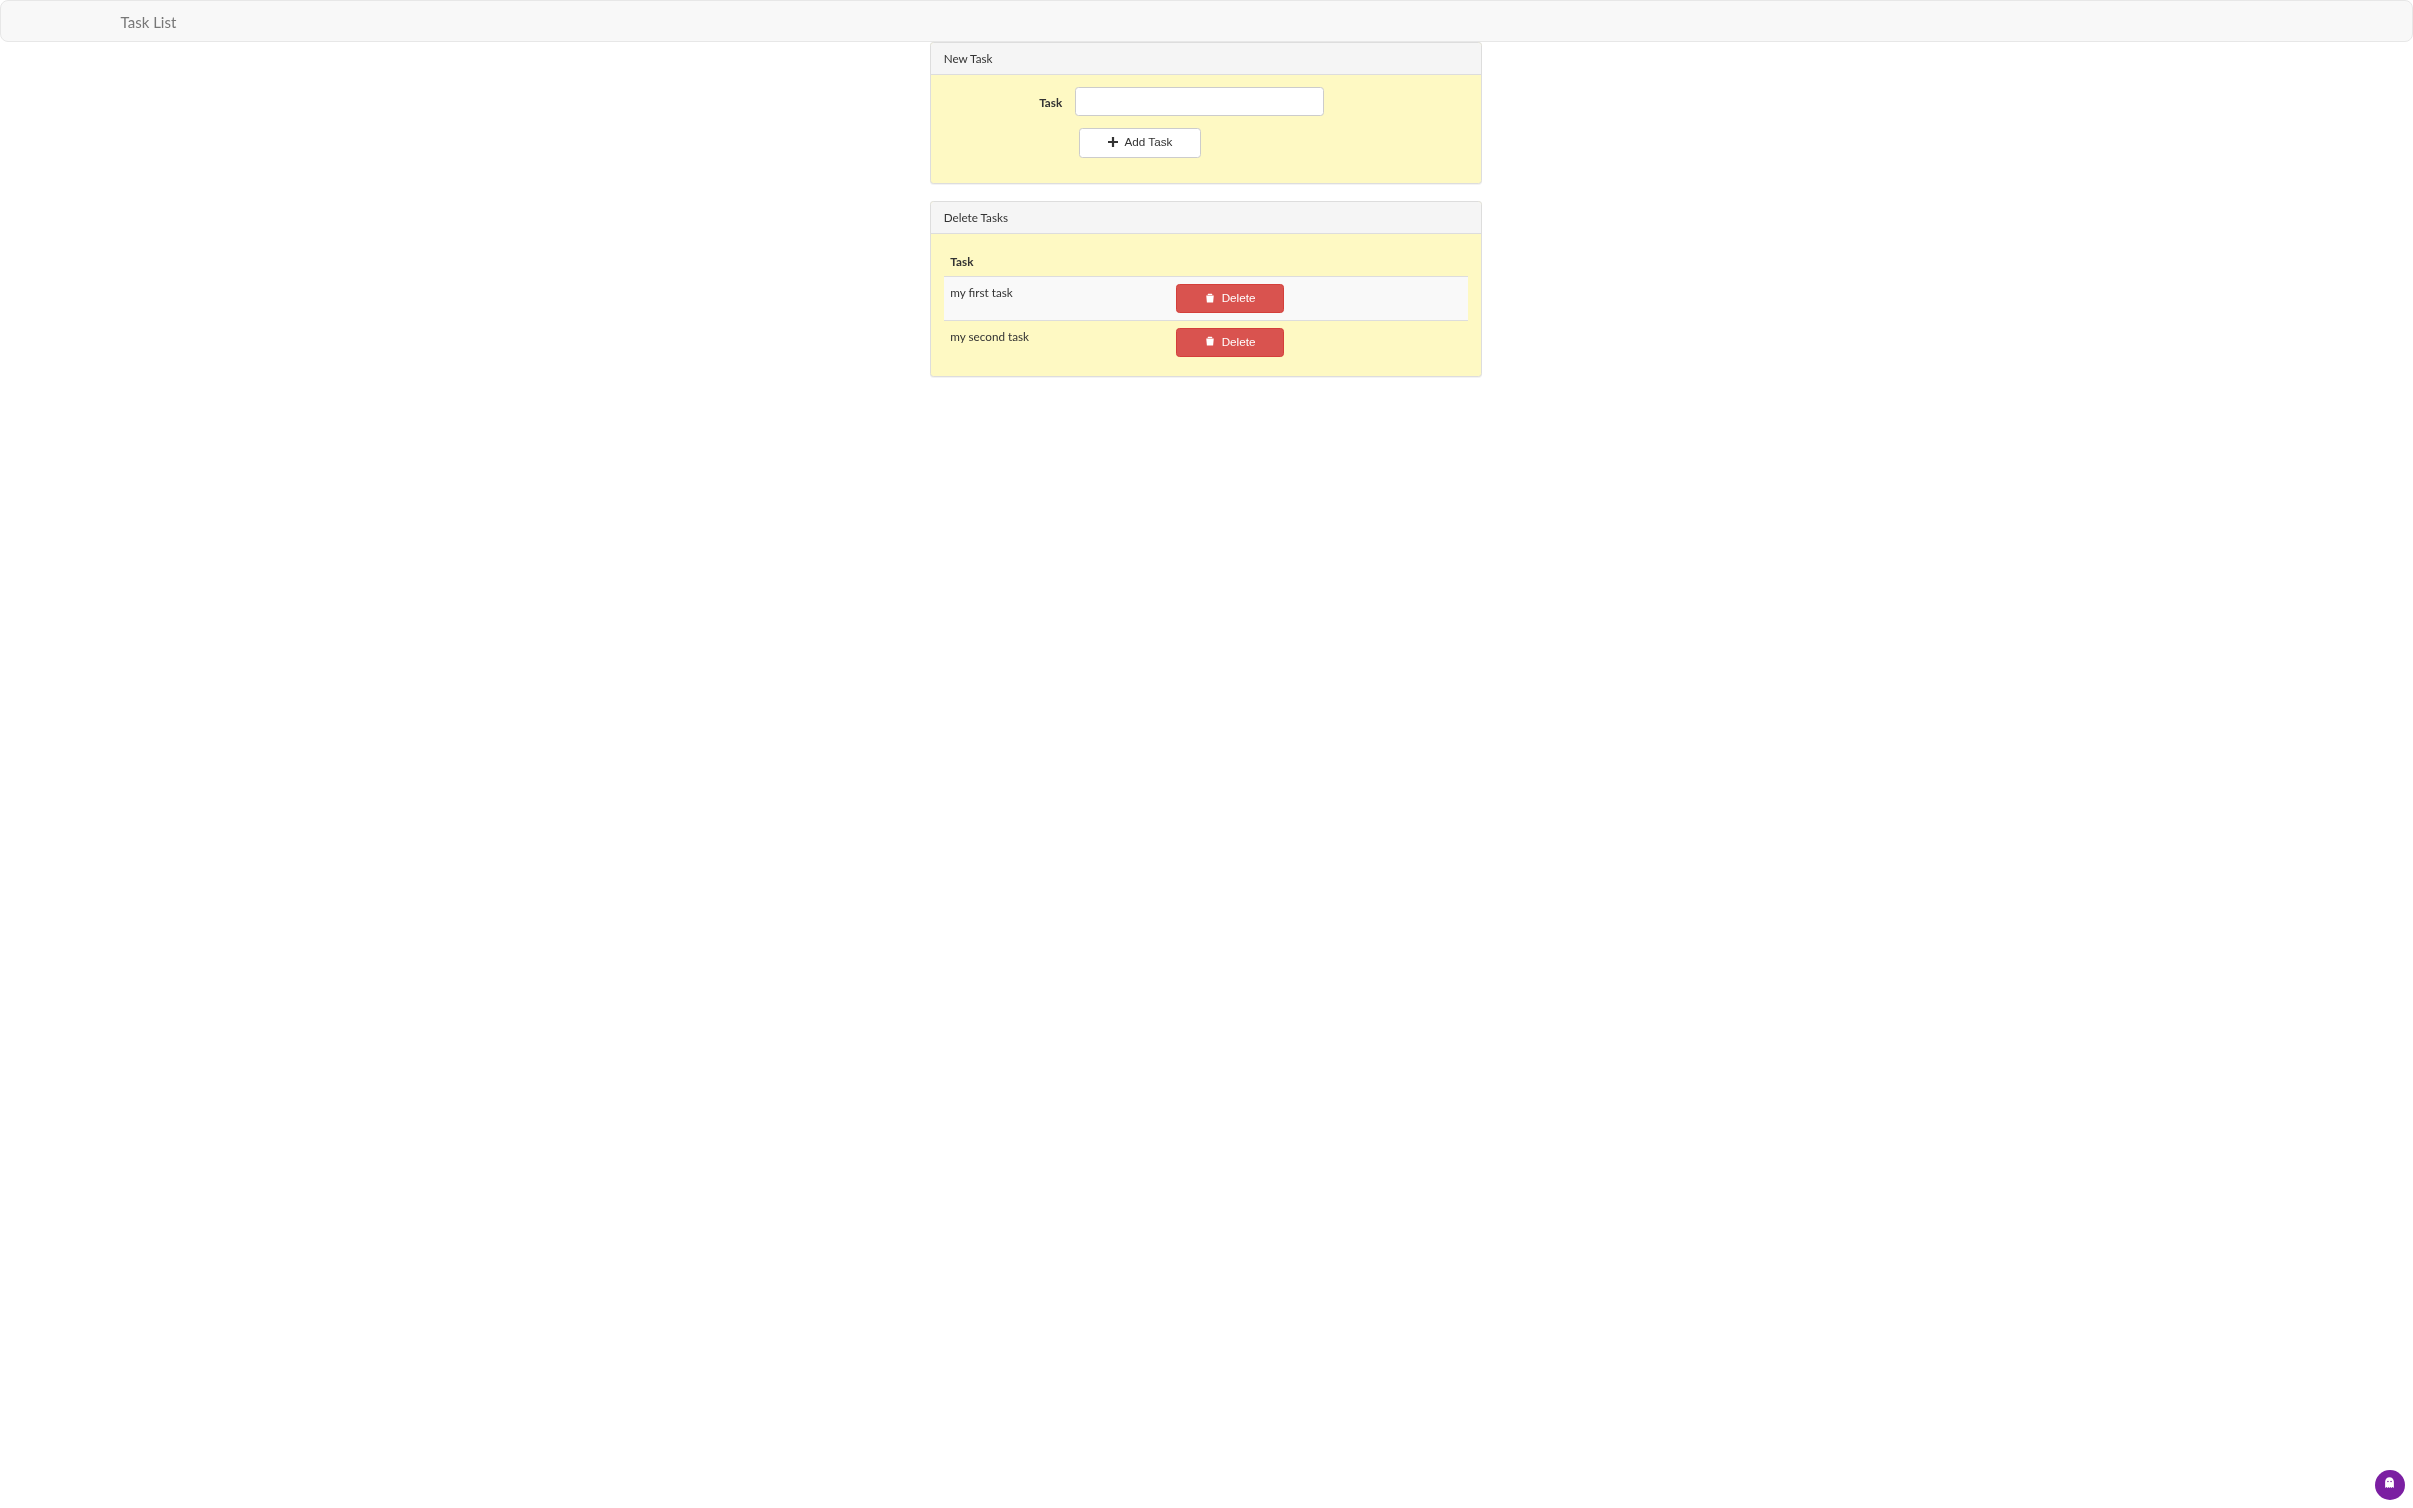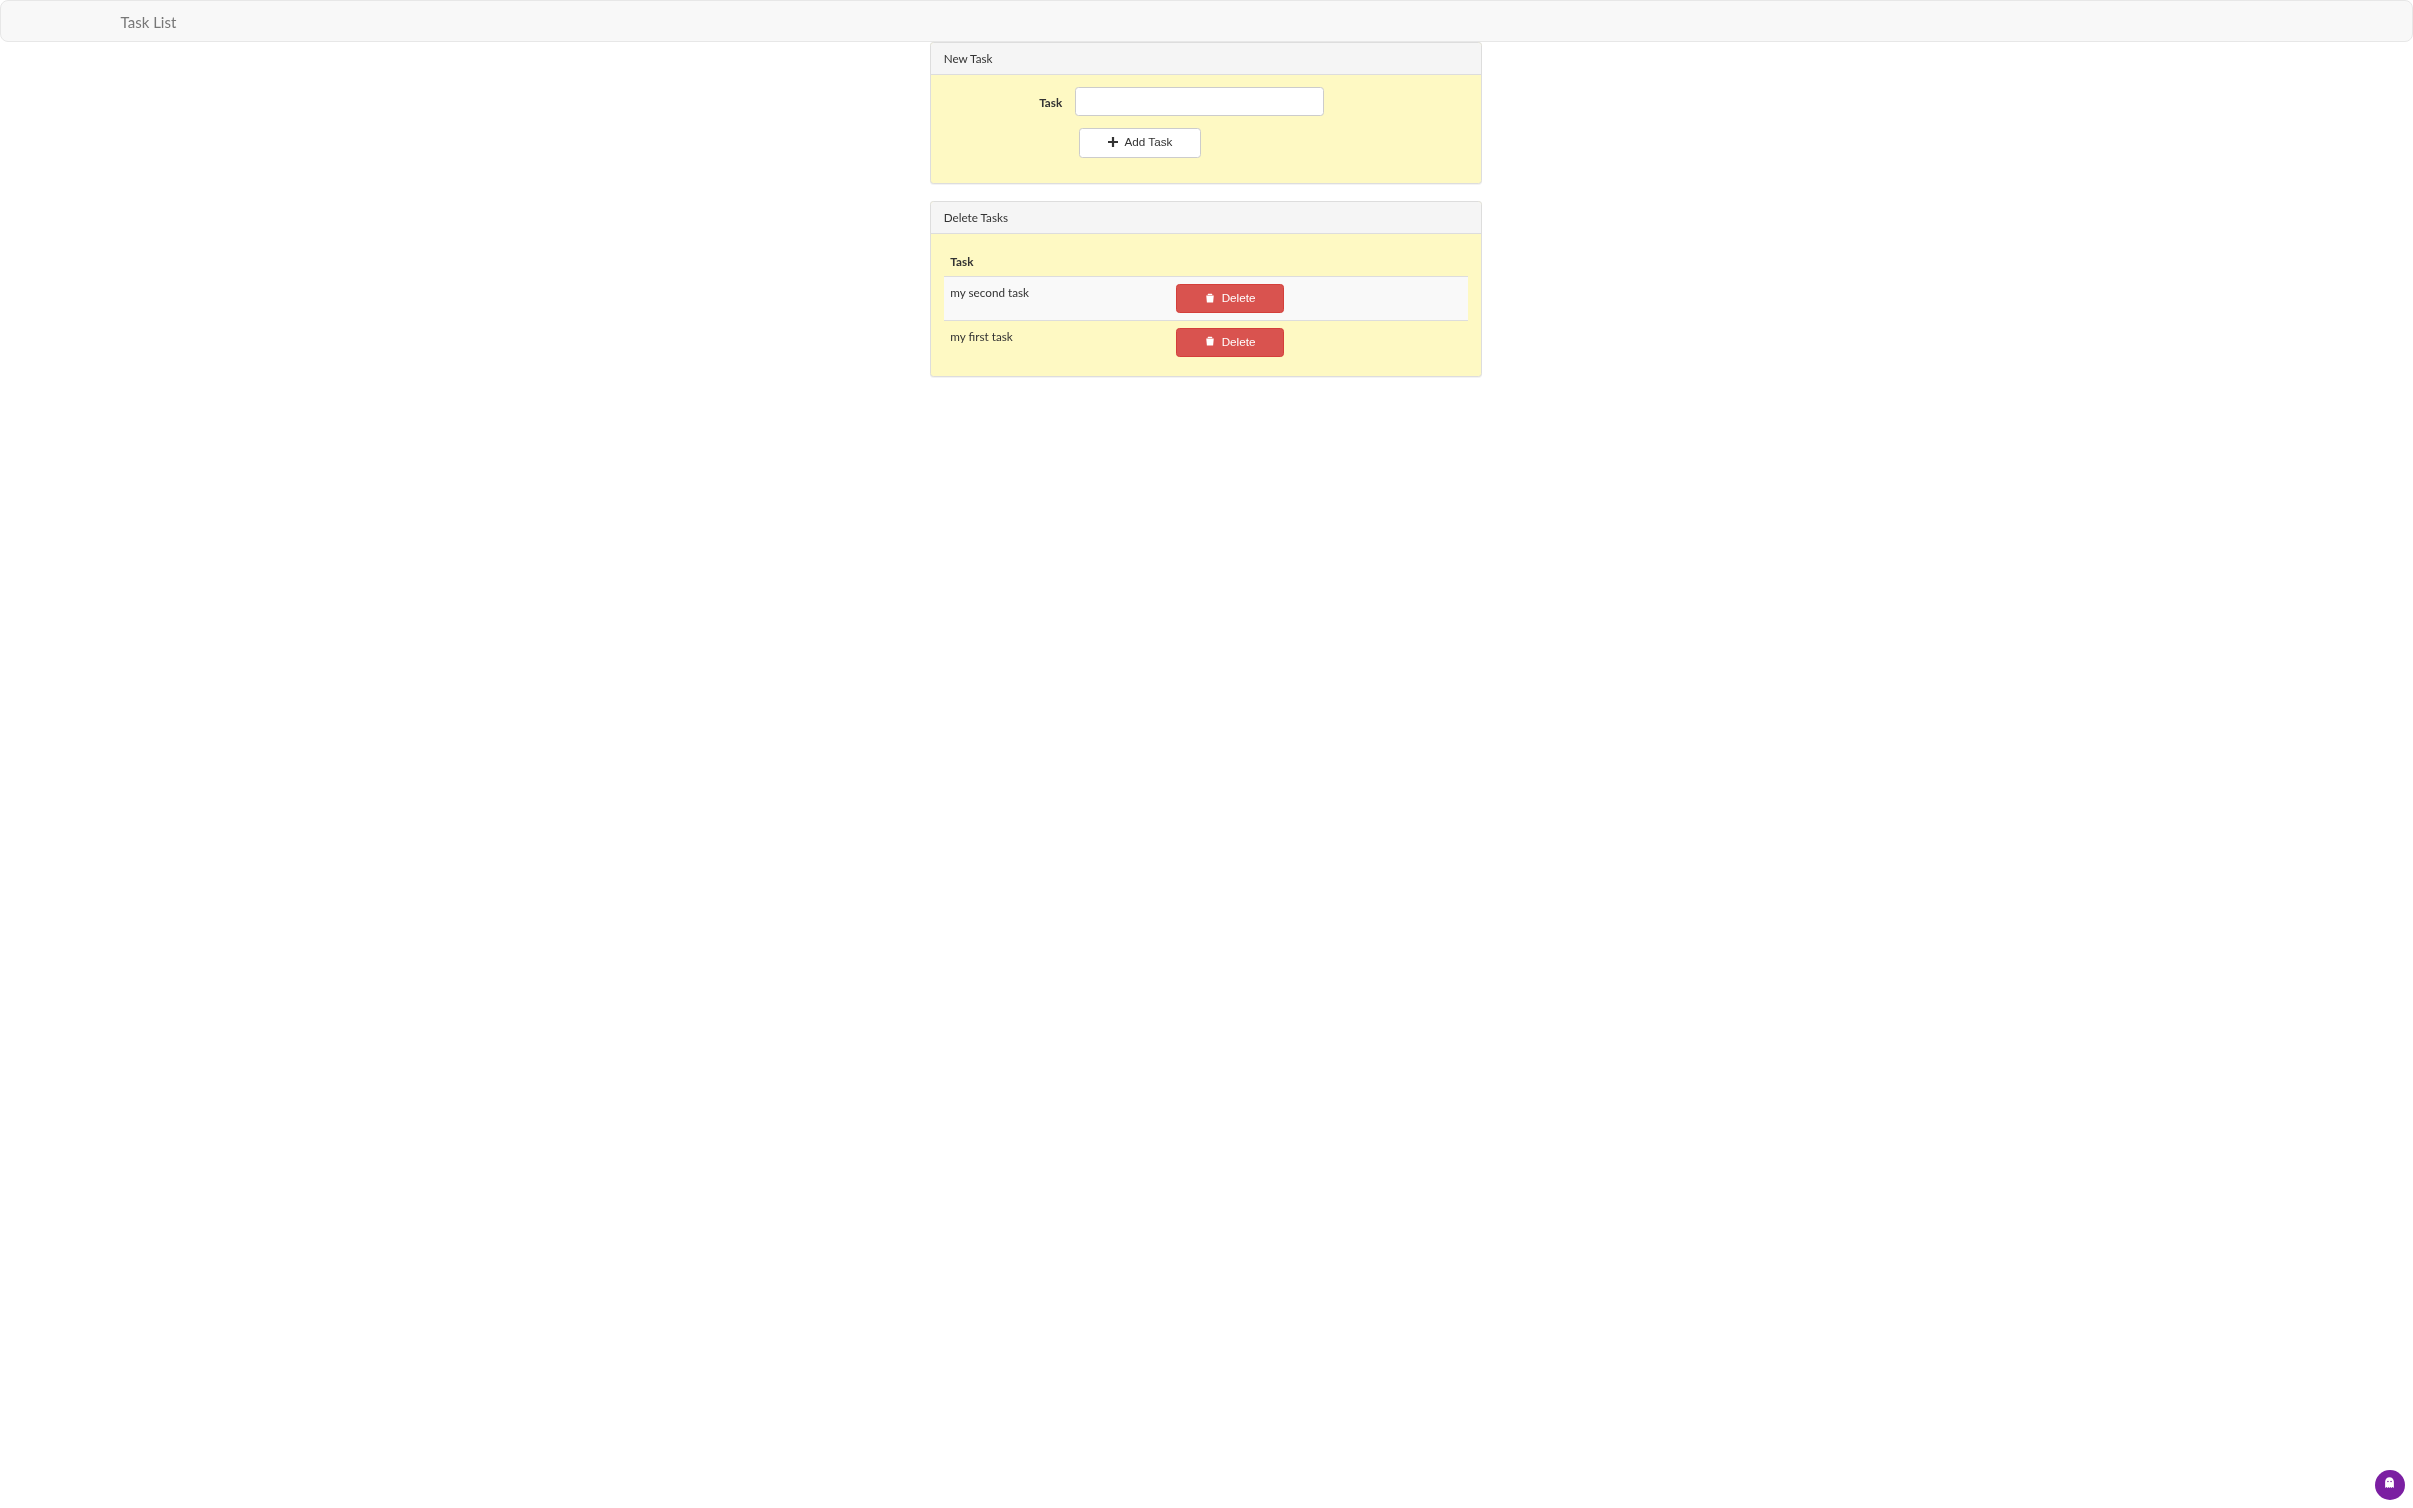--- a/index.html
+++ b/index.html
@@ -192,29 +192,29 @@
         <table class="table table-striped">
           <thead>
             <tr>
               <th>Task</th>
               <th>&nbsp;</th>
             </tr>
           </thead>
           <tbody id="task-tbody">
               <tr>
                 <td class="table-text">
-                  <div>my second task</div>
+                  <div>my first task</div>
                 </td>
                 <td><button class="btn btn-danger"><span class="icon"><svg width="10" height="10" viewBox="0 0 16 16" fill="#fff">
                         <path d="M2 4h12l-1 11H3L2 4zm3-3h6l1 2H4l1-2zM5 6h1.5v7H5V6zm2.25 0h1.5v7h-1.5V6zm2.25 0H11v7H9.5V6z"></path>
                       </svg></span>&nbsp;&nbsp;<span>Delete</span></button></td>
               </tr>
               <tr>
                 <td class="table-text">
-                  <div>my first task</div>
+                  <div>my second task</div>
                 </td>
                 <td><button class="btn btn-danger"><span class="icon"><svg width="10" height="10" viewBox="0 0 16 16" fill="#fff">
                         <path d="M2 4h12l-1 11H3L2 4zm3-3h6l1 2H4l1-2zM5 6h1.5v7H5V6zm2.25 0h1.5v7h-1.5V6zm2.25 0H11v7H9.5V6z"></path>
                       </svg></span>&nbsp;&nbsp;<span>Delete</span></button></td>
               </tr>
             </tbody>
         </table>
       </div>
     </div>
 

